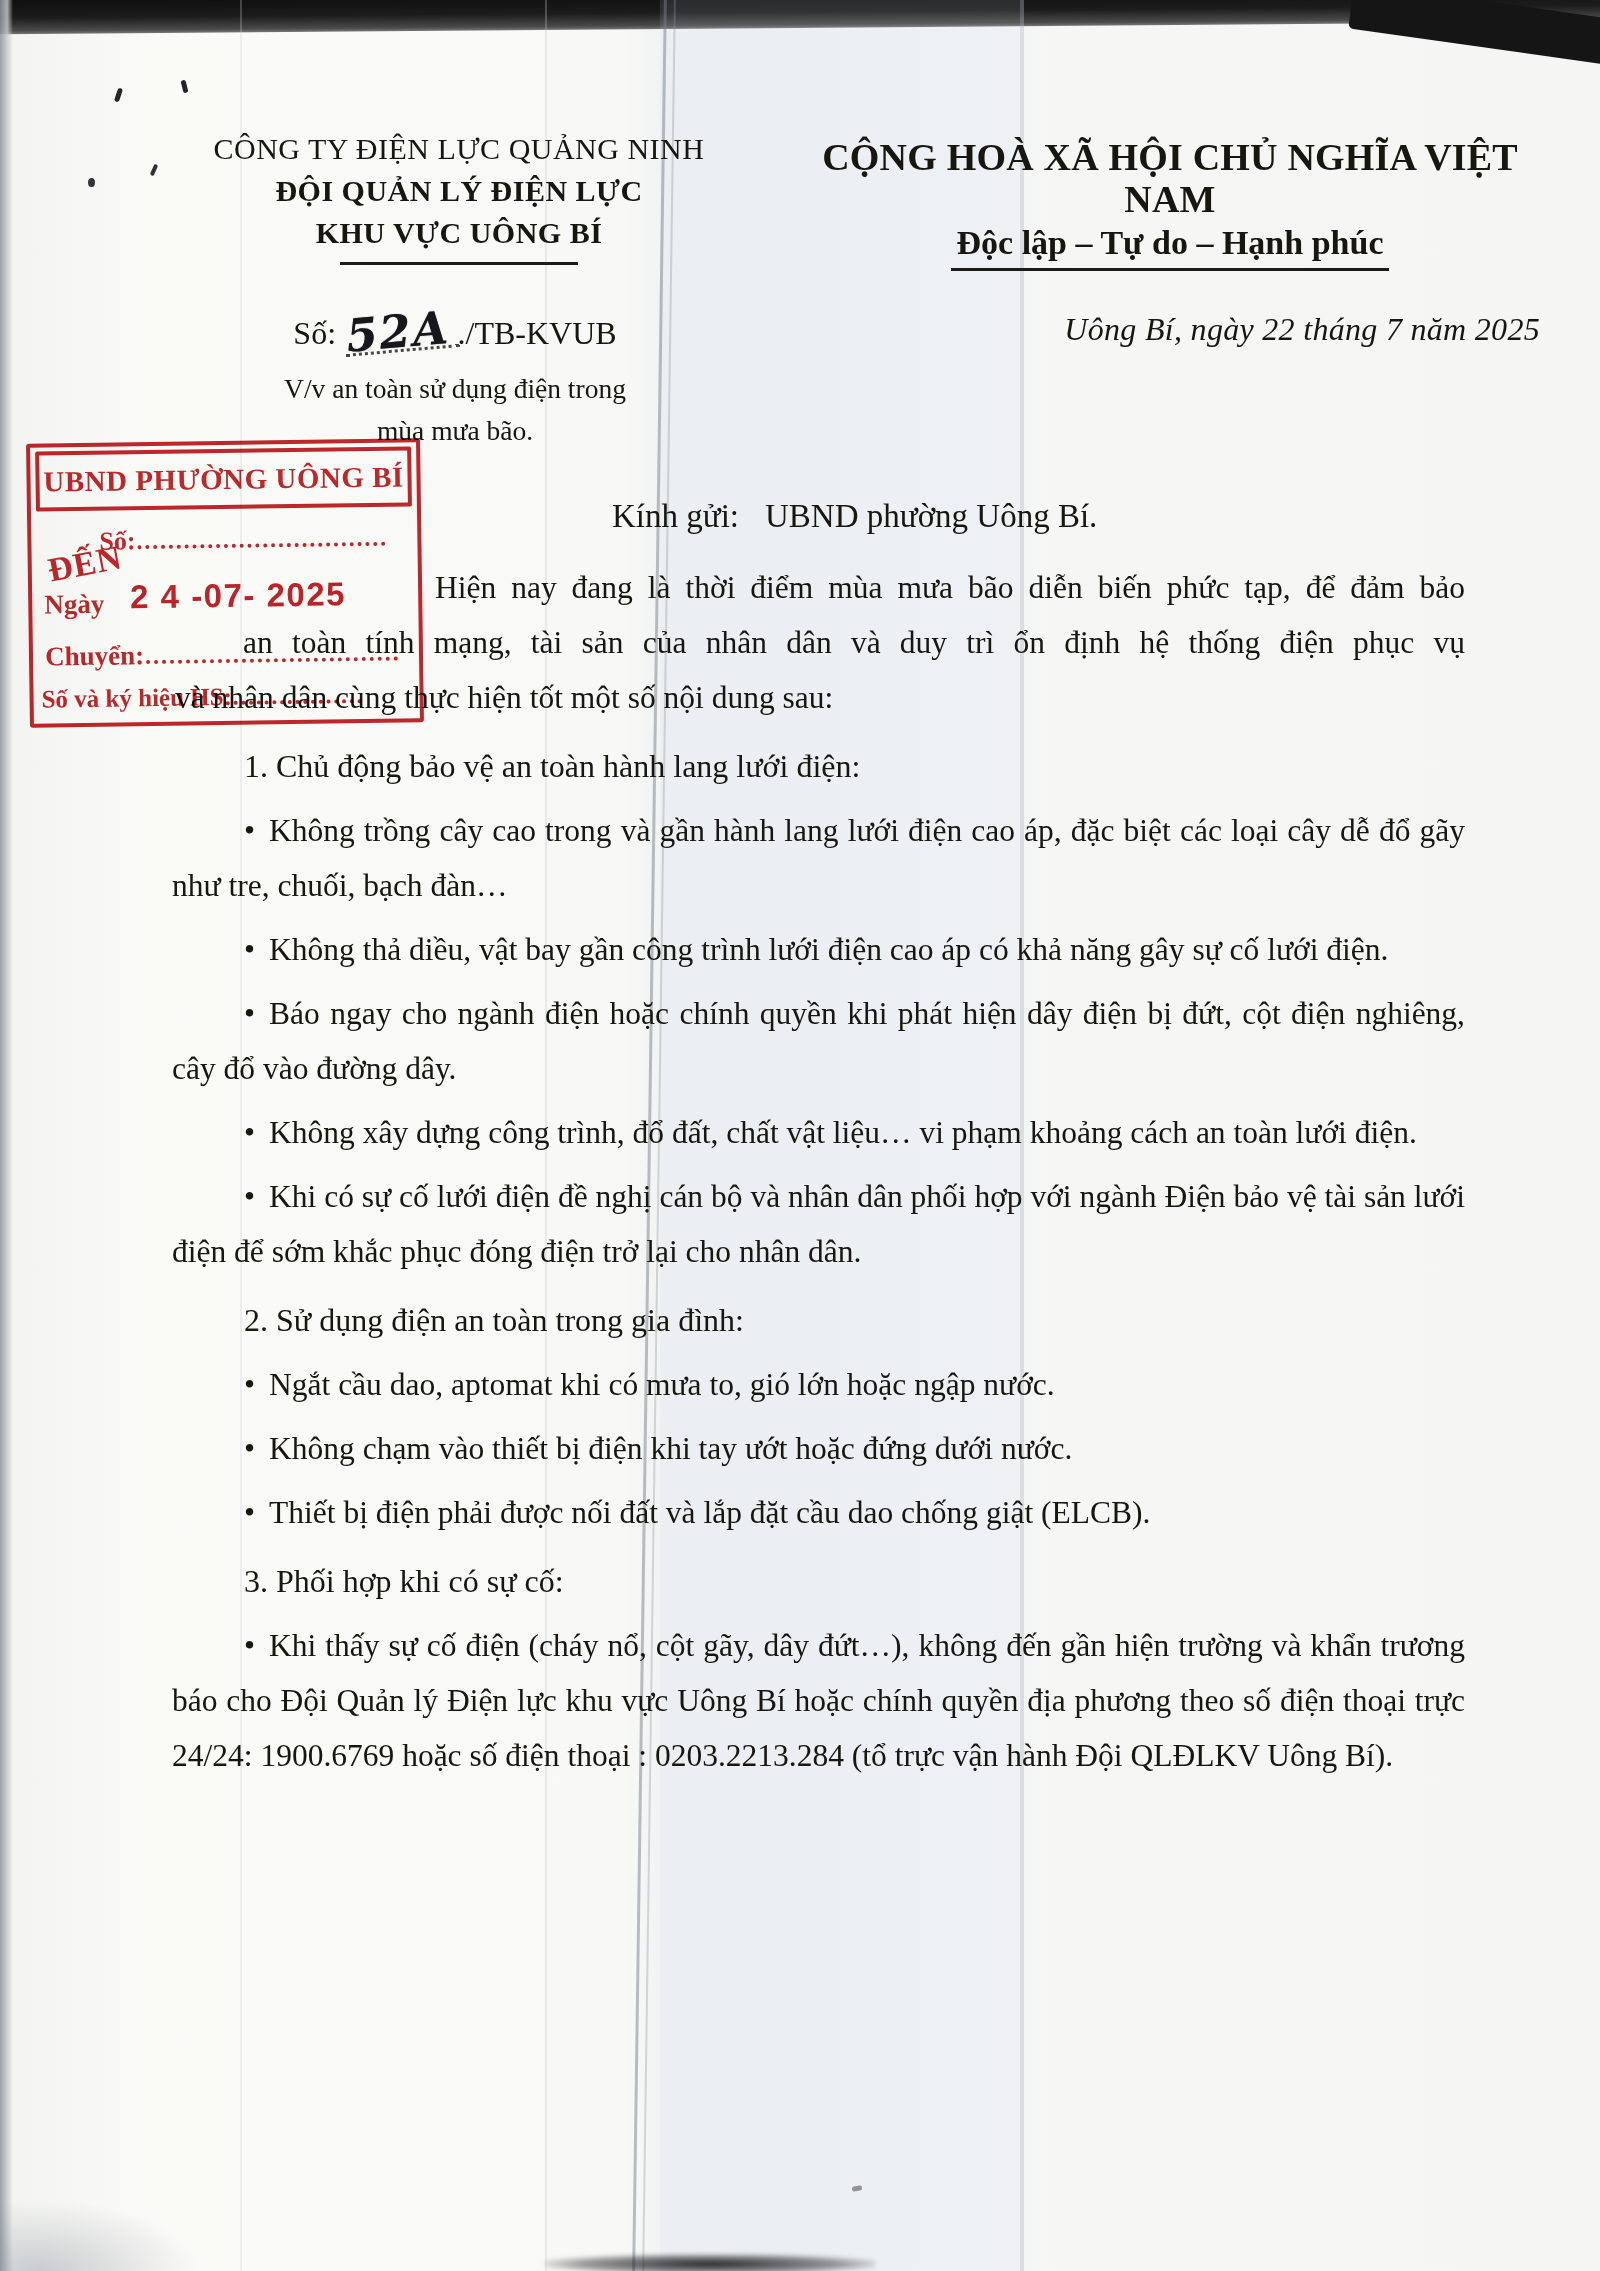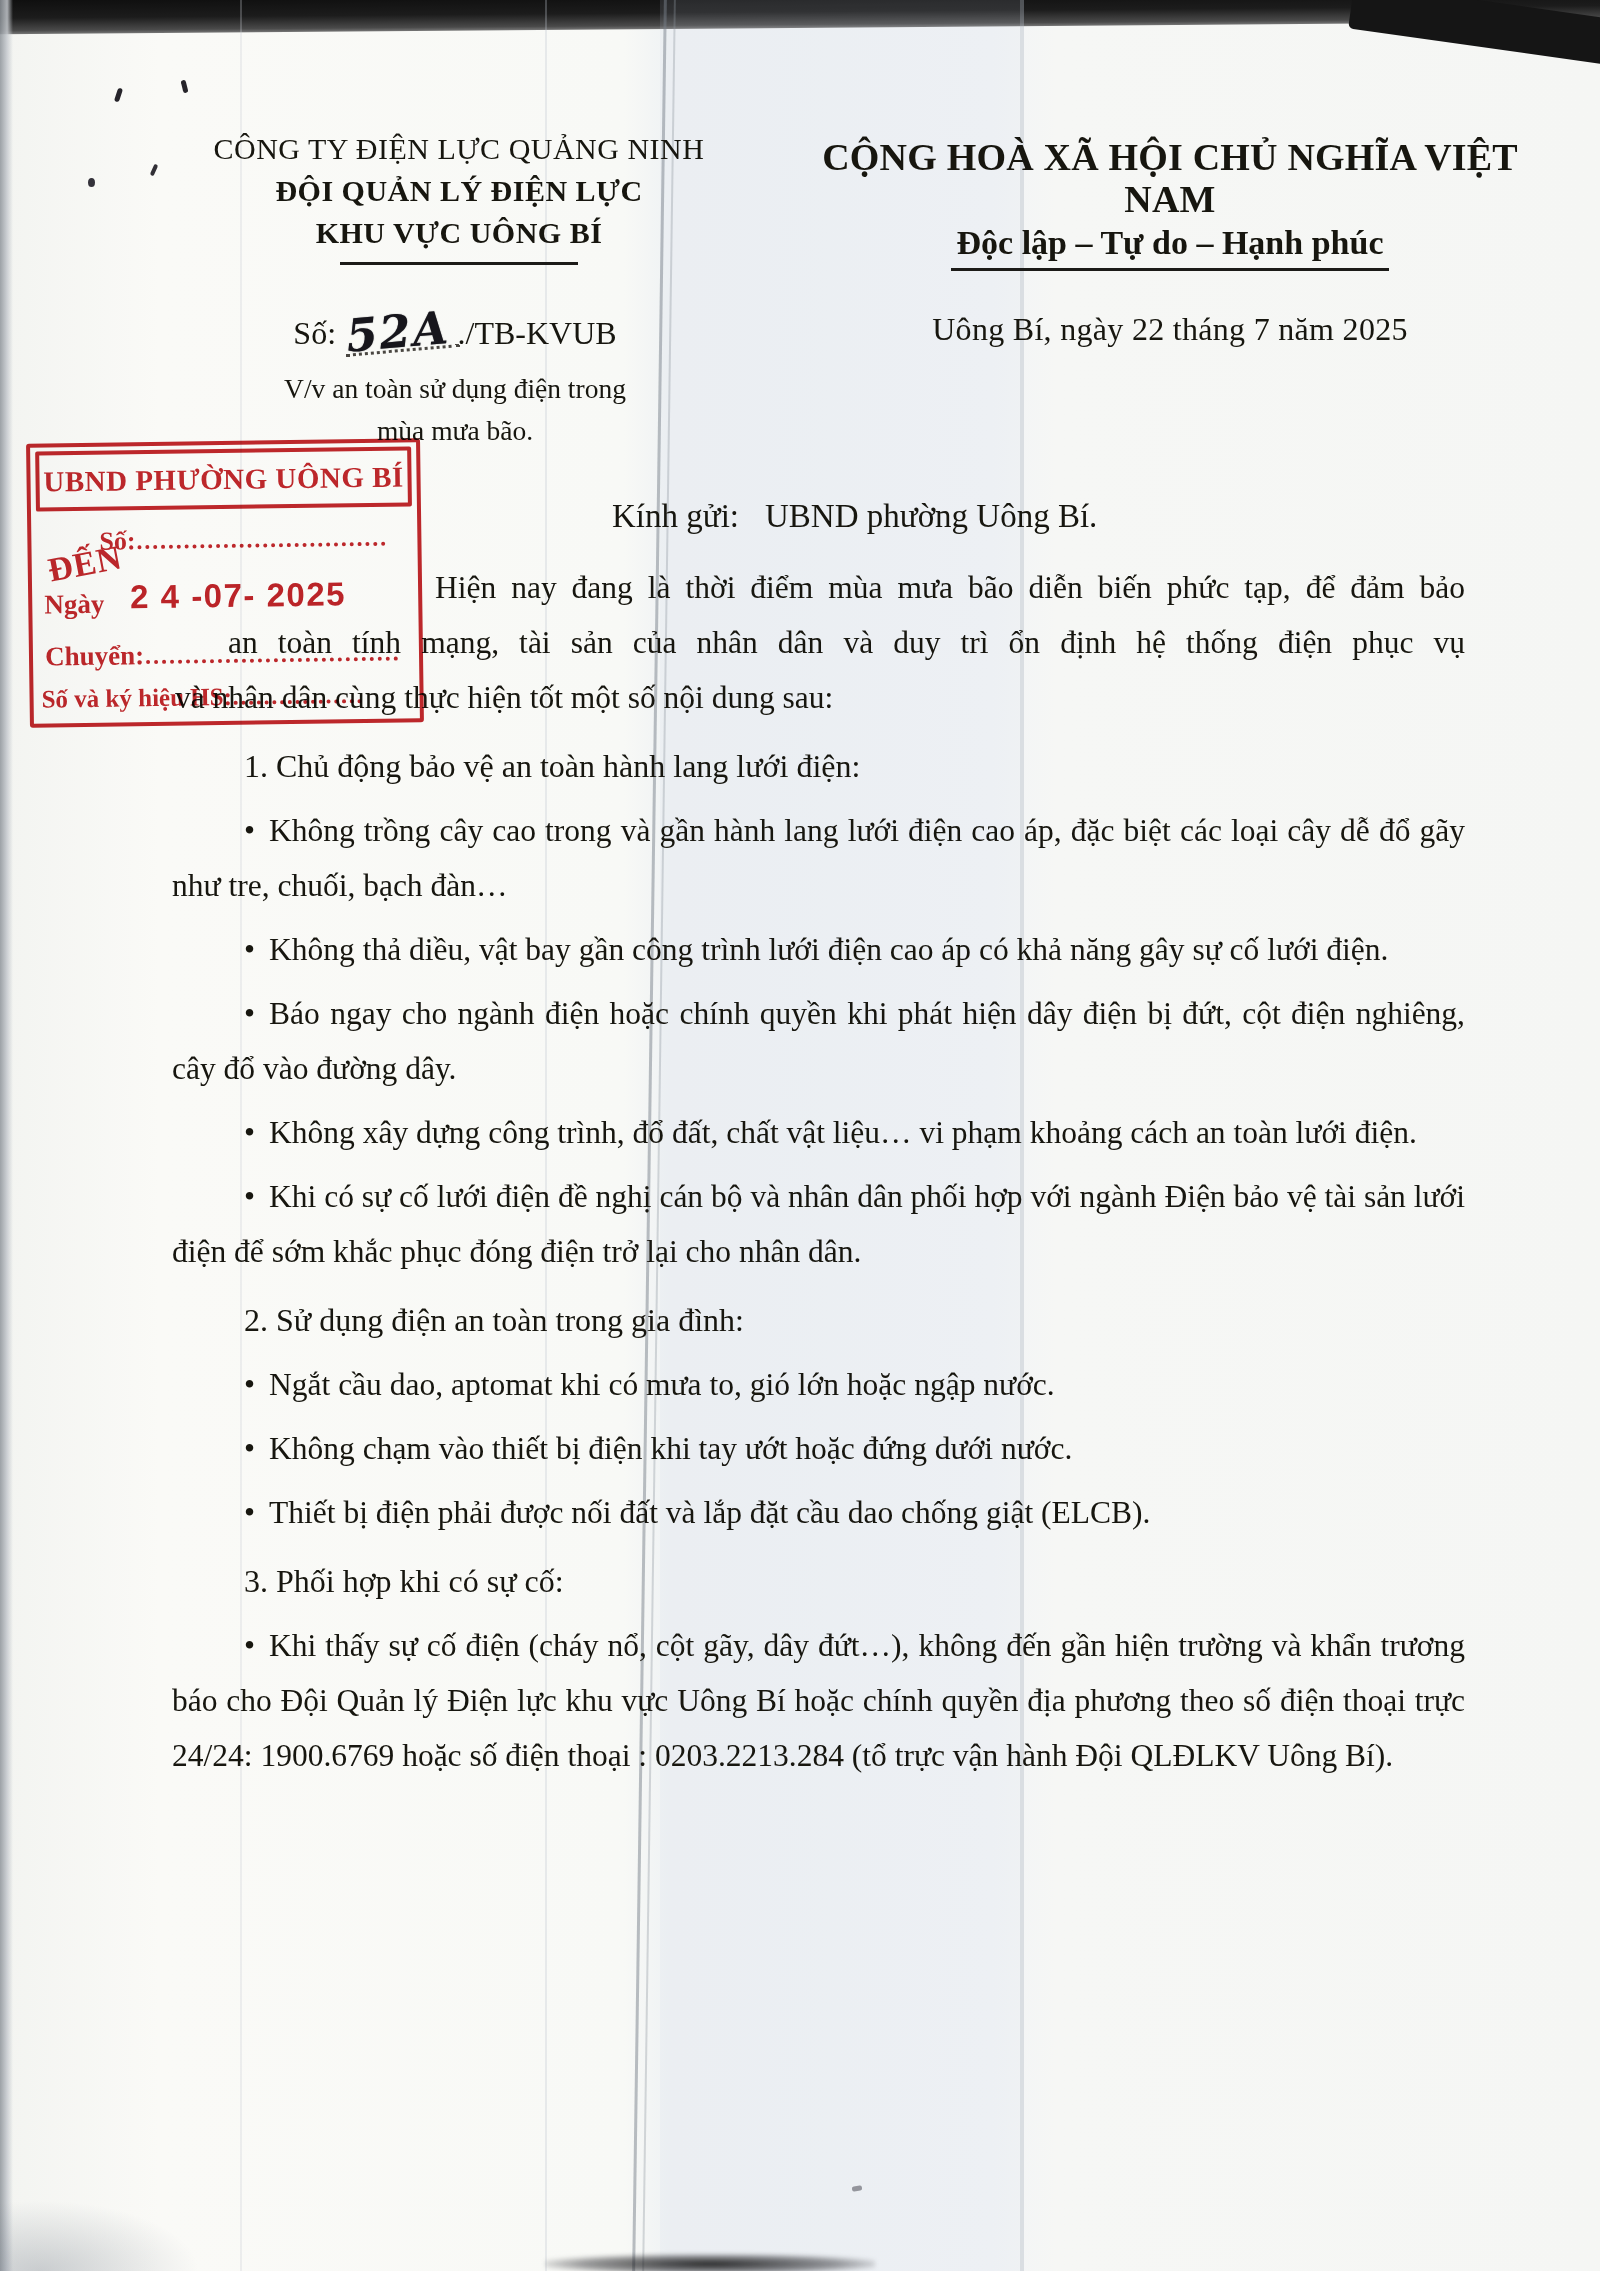--- a/index.html
+++ b/index.html
@@ -30,21 +30,21 @@
           background:radial-gradient(ellipse at 20% 100%,rgba(120,128,140,.35),rgba(0,0,0,0) 70%);}
   
   .orgblock{position:absolute;left:154px;top:128px;width:610px;text-align:center;line-height:42px;}
   .org1{font-size:30px;letter-spacing:.5px;}
   .org2{font-size:30px;font-weight:bold;letter-spacing:.5px;}
   .orgrule{width:238px;height:3px;background:#1c1b18;margin:8px auto 0;}
   .natblock{position:absolute;left:800px;top:136px;width:740px;text-align:center;}
   .nat1{font-size:38px;font-weight:bold;letter-spacing:.2px;line-height:42px;}
   .nat2{font-size:34px;font-weight:bold;line-height:46px;}
   .natrule{width:438px;height:3px;background:#1c1b18;margin:2px auto 0;}
-  .dateline{font-size:32px;margin-top:40px;letter-spacing:.3px;}
+  .dateline{font-size:32px;font-style:italic;margin-top:40px;letter-spacing:.3px;text-align:right;}
   .docno{position:absolute;left:150px;top:312px;width:610px;text-align:center;font-size:32px;}
   .hand{display:inline-block;font-family:"DejaVu Serif",serif;font-style:italic;font-weight:700;font-size:45px;
         letter-spacing:2px;transform:rotate(-5deg) translateY(3px);color:#17161c;
         border-bottom:3px dotted #4a4742;padding:0 8px 0 2px;line-height:34px;text-shadow:0 0 1px rgba(20,20,25,.65);}
   .subject{position:absolute;left:150px;top:368px;width:610px;text-align:center;font-size:27.5px;line-height:42px;}
   .recipient{position:absolute;left:612px;top:498px;font-size:33px;}
   .recipient .lbl{margin-right:26px;}
   
   .stamp{position:absolute;left:28px;top:441px;width:386px;height:276px;border:4px solid #c1282c;border-radius:3px;
          transform:rotate(-0.8deg);color:#c1282c;mix-blend-mode:multiply;z-index:5;}
@@ -126,21 +126,21 @@
       <span>Số và ký hiệu HS:</span><span class="rdots" style="width:128px"></span>
     </div>
   </div>
 
   <div class="recipient">
     <span class="lbl">Kính gửi:</span><span>UBND phường Uông Bí.</span>
   </div>
 
   <div class="bodytext">
     <div class="il ilj" style="margin-left:263px">Hiện nay đang là thời điểm mùa mưa bão diễn biến phức tạp, để đảm bảo</div>
-    <div class="il ilj" style="margin-left:56px">an toàn tính mạng, tài sản của nhân dân và duy trì ổn định hệ thống điện phục vụ</div>
+    <div class="il ilj" style="margin-left:71px">an toàn tính mạng, tài sản của nhân dân và duy trì ổn định hệ thống điện phục vụ</div>
     <div class="il" style="margin-left:3px">và nhân dân cùng thực hiện tốt một số nội dung sau:</div>
 
     <p class="h">1. Chủ động bảo vệ an toàn hành lang lưới điện:</p>
     <p><span class="glyph">•</span><span>Không trồng cây cao trong và gần hành lang lưới điện cao áp, đặc biệt các loại cây dễ đổ gãy như tre, chuối, bạch đàn…</span></p>
     <p><span class="glyph">•</span><span>Không thả diều, vật bay gần công trình lưới điện cao áp có khả năng gây sự cố lưới điện.</span></p>
     <p><span class="glyph">•</span><span>Báo ngay cho ngành điện hoặc chính quyền khi phát hiện dây điện bị đứt, cột điện nghiêng, cây đổ vào đường dây.</span></p>
     <p><span class="glyph">•</span><span>Không xây dựng công trình, đổ đất, chất vật liệu… vi phạm khoảng cách an toàn lưới điện.</span></p>
     <p><span class="glyph">•</span><span>Khi có sự cố lưới điện đề nghị cán bộ và nhân dân phối hợp với ngành Điện bảo vệ tài sản lưới điện để sớm khắc phục đóng điện trở lại cho nhân dân.</span></p>
 
     <p class="h">2. Sử dụng điện an toàn trong gia đình:</p>

